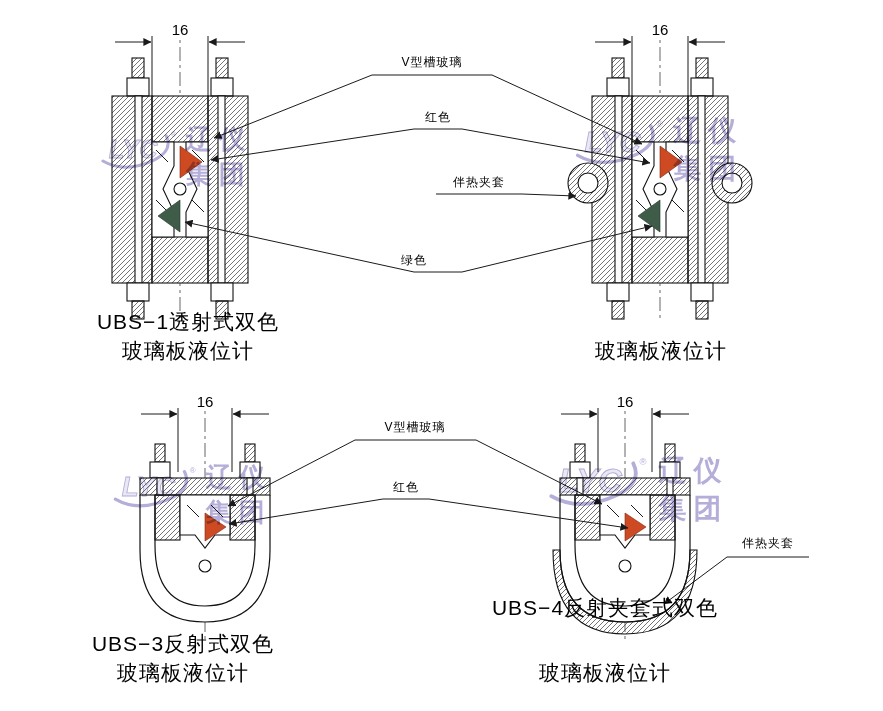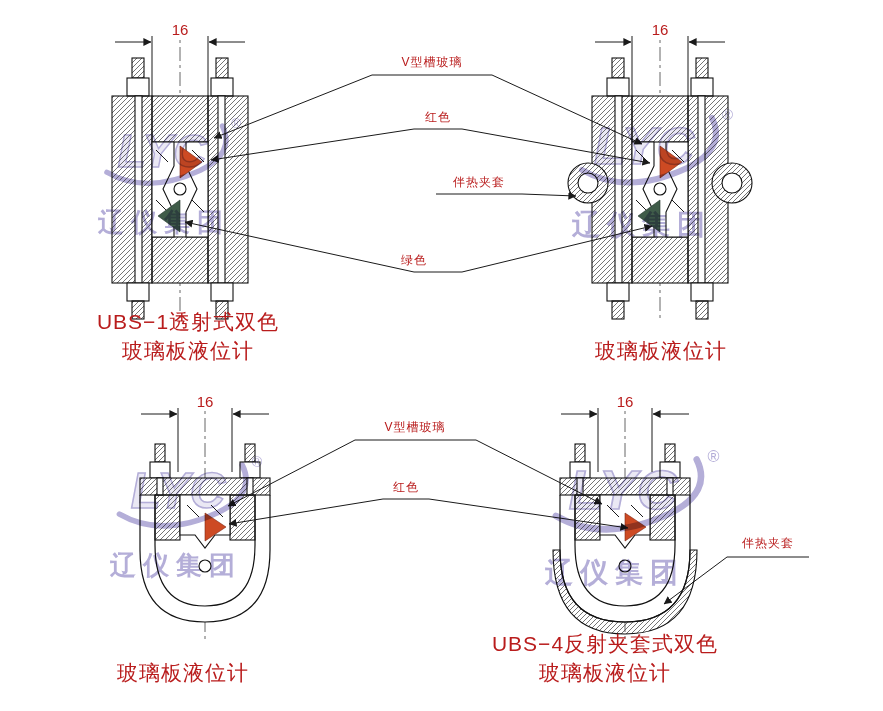--- a/index.html
+++ b/index.html
@@ -11,29 +11,29 @@
   .cl{stroke:#555;stroke-width:0.9;stroke-dasharray:14 4 3 4;fill:none;}
   .thin{stroke:#1a1a1a;stroke-width:1;fill:none;}
   .part{fill:#fff;stroke:#111;stroke-width:1.1;}
   .hatched{fill:url(#hatch);stroke:#111;stroke-width:1.1;}
   .outline{fill:none;stroke:#111;stroke-width:1.2;}
   .leader line,.leader path{stroke:#1a1a1a;stroke-width:1;fill:none;}
   .red-wedge{fill:var(--red,#cd4a23);stroke:#7a2410;stroke-width:0.6;}
   .green-wedge{fill:var(--green,#3f5c49);stroke:#22342a;stroke-width:0.6;}
 
   
-  .txt{position:absolute;transform:translate(-50%,-50%);white-space:nowrap;color:#b91c1c;}
+  .txt{position:absolute;transform:translate(-50%,-50%);white-space:nowrap;color:#000000;}
   .callout{font-size:12px;font-weight:500;letter-spacing:1px;}
   .caption{font-size:21px;font-weight:normal;letter-spacing:1px;}
   .dim{font-size:15px;font-weight:500;background:#fff;padding:0 3px;}
 
   
-  .wm{position:absolute;display:flex;flex-direction:column;
+  .wm{position:absolute;display:flex;align-items:center;
       color:var(--watermark,#b4aed8);mix-blend-mode:multiply;pointer-events:none;}
-  .wm-text{font-weight:bold;margin-top:6px;letter-spacing:7px;}
+  .wm-text{font-weight:bold;margin-top:12px;letter-spacing:7px;}
   .wm-text-lg{font-size:28px;}
   .wm-text-md{font-size:26px;}
 </style>
 </head>
 <body>
 
 <div class="canvas">
 
   <svg class="art" width="883" height="711" viewBox="0 0 883 711">
     <defs>
@@ -217,17 +217,18 @@
   <div class="txt callout" style="left:438px;top:117px">红色</div>
   <div class="txt callout" style="left:479px;top:182px">伴热夹套</div>
   <div class="txt callout" style="left:414px;top:260px">绿色</div>
   <div class="txt callout" style="left:415px;top:427px">V型槽玻璃</div>
   <div class="txt callout" style="left:406px;top:487px">红色</div>
   <div class="txt callout" style="left:768px;top:543px">伴热夹套</div>
 
   <div class="txt caption" style="left:188px;top:322px">UBS−1透射式双色</div>
   <div class="txt caption" style="left:188px;top:351px">玻璃板液位计</div>
   <div class="txt caption" style="left:661px;top:351px">玻璃板液位计</div>
+  <div class="txt caption" style="left:183px;top:644px">UBS−3反射式双色</div>
   <div class="txt caption" style="left:183px;top:673px">玻璃板液位计</div>
-  <div class="txt caption" style="left:605px;top:644px">UBS−4反射夹套式双色</div>
+  <div class="txt caption" style="left:605px;top:608px">UBS−4反射夹套式双色</div>
   <div class="txt caption" style="left:605px;top:673px">玻璃板液位计</div>
 
 </div>
 
 </body></html>

